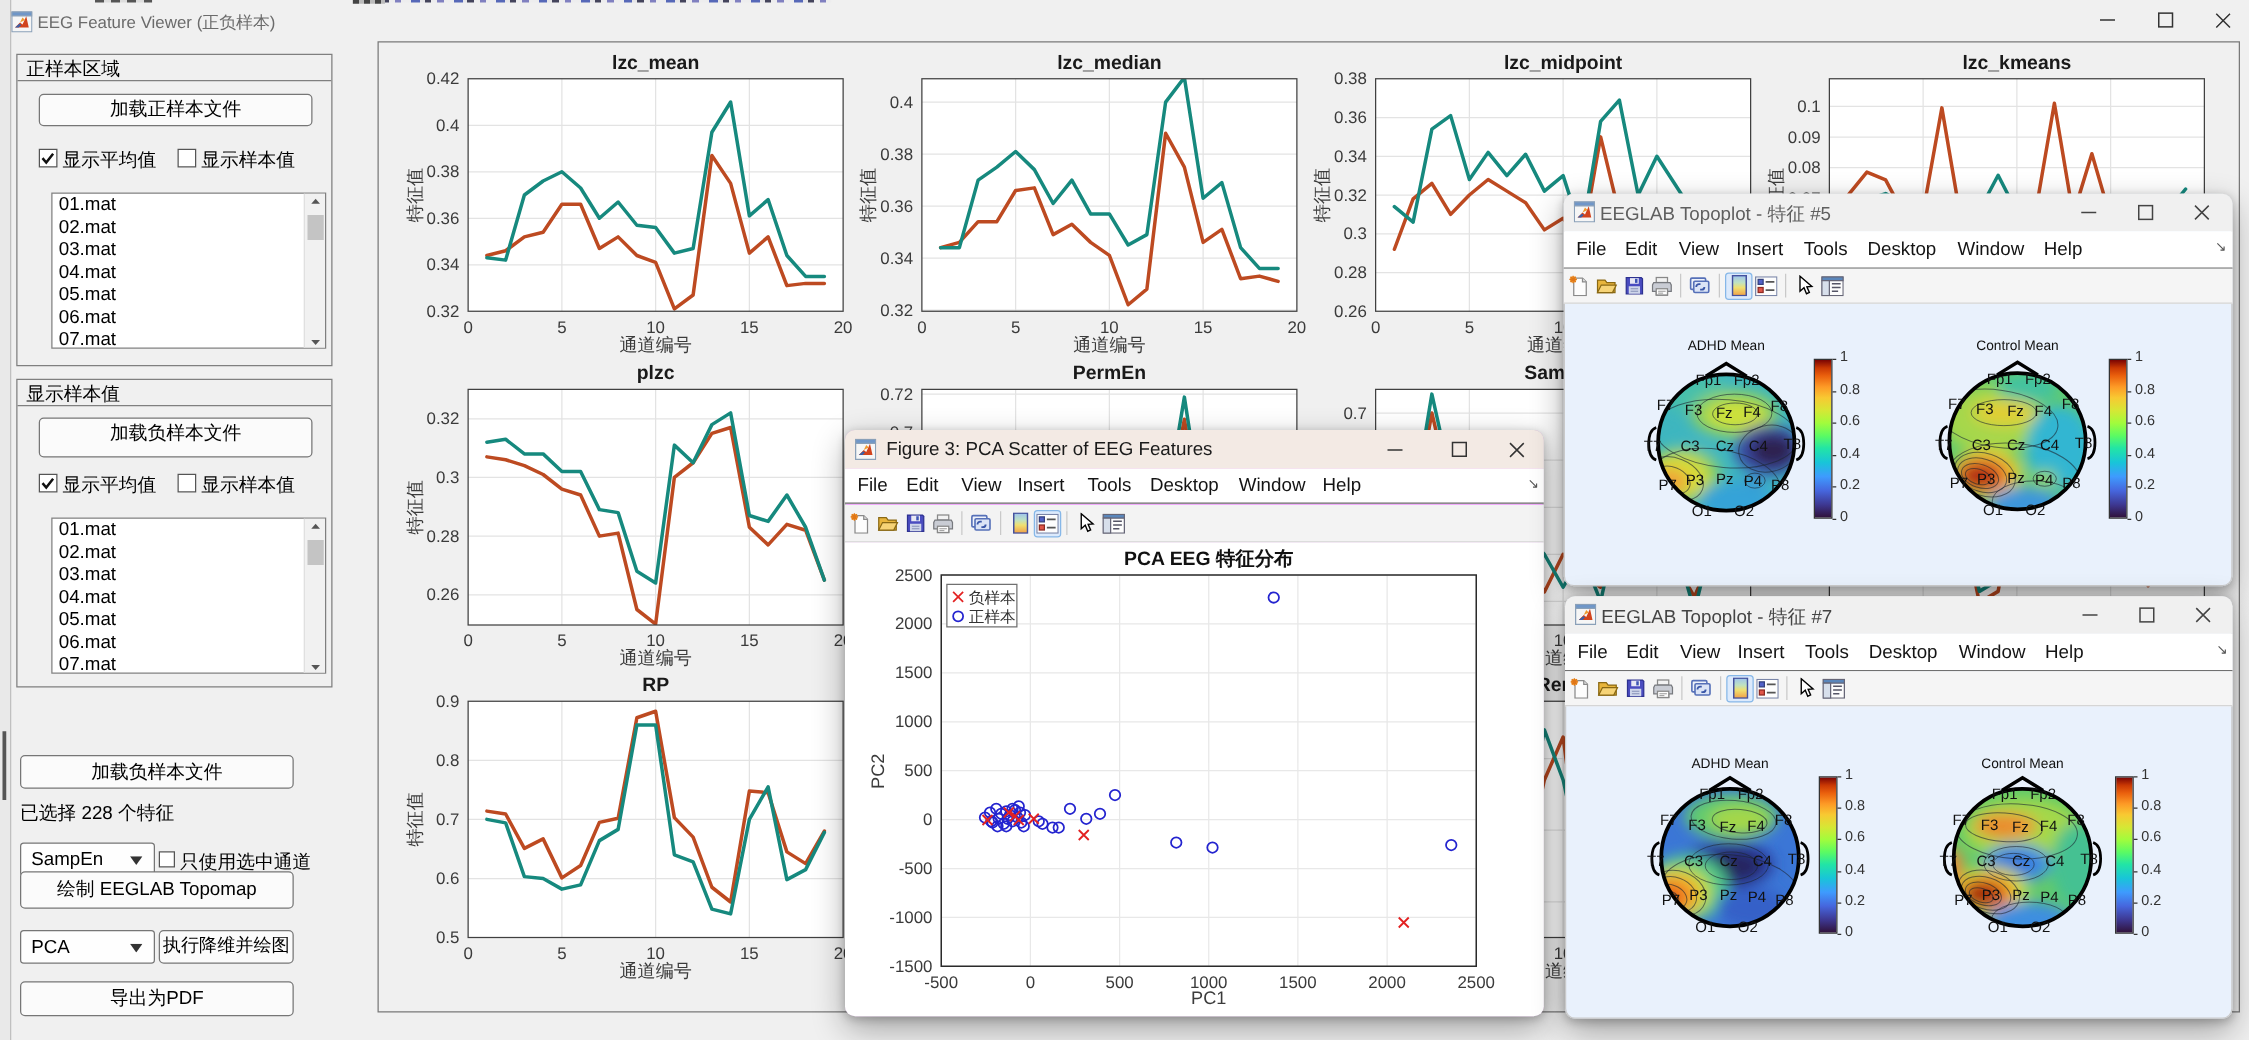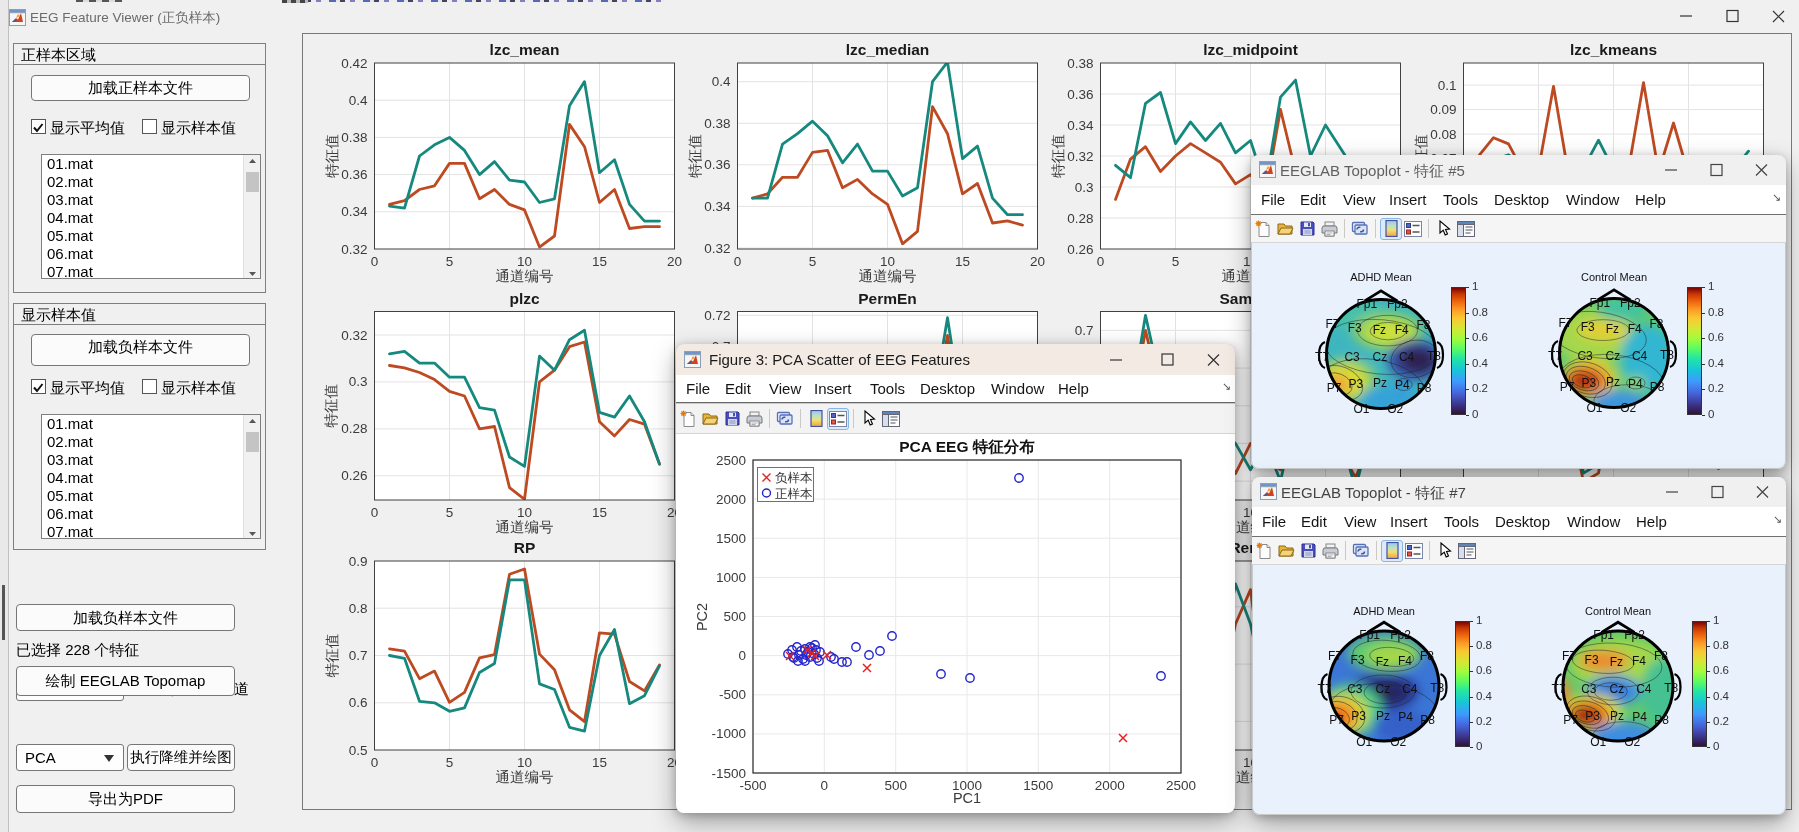--- a/index.html
+++ b/index.html
@@ -102,21 +102,21 @@
       </svg></div>
 </div>
 
 <div class="btn" style="left:16px;top:604px;width:219px;height:27px;line-height:25px">加载负样本文件</div>
 <div class="lbl" style="left:16px;top:641px">已选择 228 个特征</div>
 <div class="combo" style="left:16px;top:674px;width:108px;height:27px;line-height:25px;padding-left:8px">SampEn<svg width="10" height="7" style="position:absolute;right:9px;top:10px">
       <path d="M0 0h10L5 7z" fill="#333"></path>
     </svg></div>
 <div class="cb" style="left:127px;top:681px;width:13px;height:13px"></div>
 <div class="lbl" style="left:144px;top:680px;font-size:15px">只使用选中通道</div>
-<div class="btn" style="left:16px;top:666px;width:219px;height:30px;line-height:28px">绘制 EEGLAB Topomap</div>
+<div class="btn" style="left:16px;top:697px;width:219px;height:30px;line-height:28px">绘制 EEGLAB Topomap</div>
 <div class="combo" style="left:16px;top:744px;width:108px;height:27px;line-height:25px;padding-left:8px">PCA<svg width="10" height="7" style="position:absolute;right:9px;top:10px">
       <path d="M0 0h10L5 7z" fill="#333"></path>
     </svg></div>
 <div class="btn" style="left:127px;top:744px;width:108px;height:27px;line-height:25px;font-size:14.5px">执行降维并绘图</div>
 <div class="btn" style="left:16px;top:785px;width:219px;height:28px;line-height:26px">导出为PDF</div>
 
 <svg class="abs" style="left:0;top:0" width="1799" height="832" font-family="Liberation Sans, sans-serif">
 <rect x="302.5" y="33.5" width="1489" height="776" fill="#f0f0f0" stroke="#797979"></rect>
 <clipPath id="clip00">
       <rect x="374.5" y="63.0" width="300.0" height="186.0"></rect>

